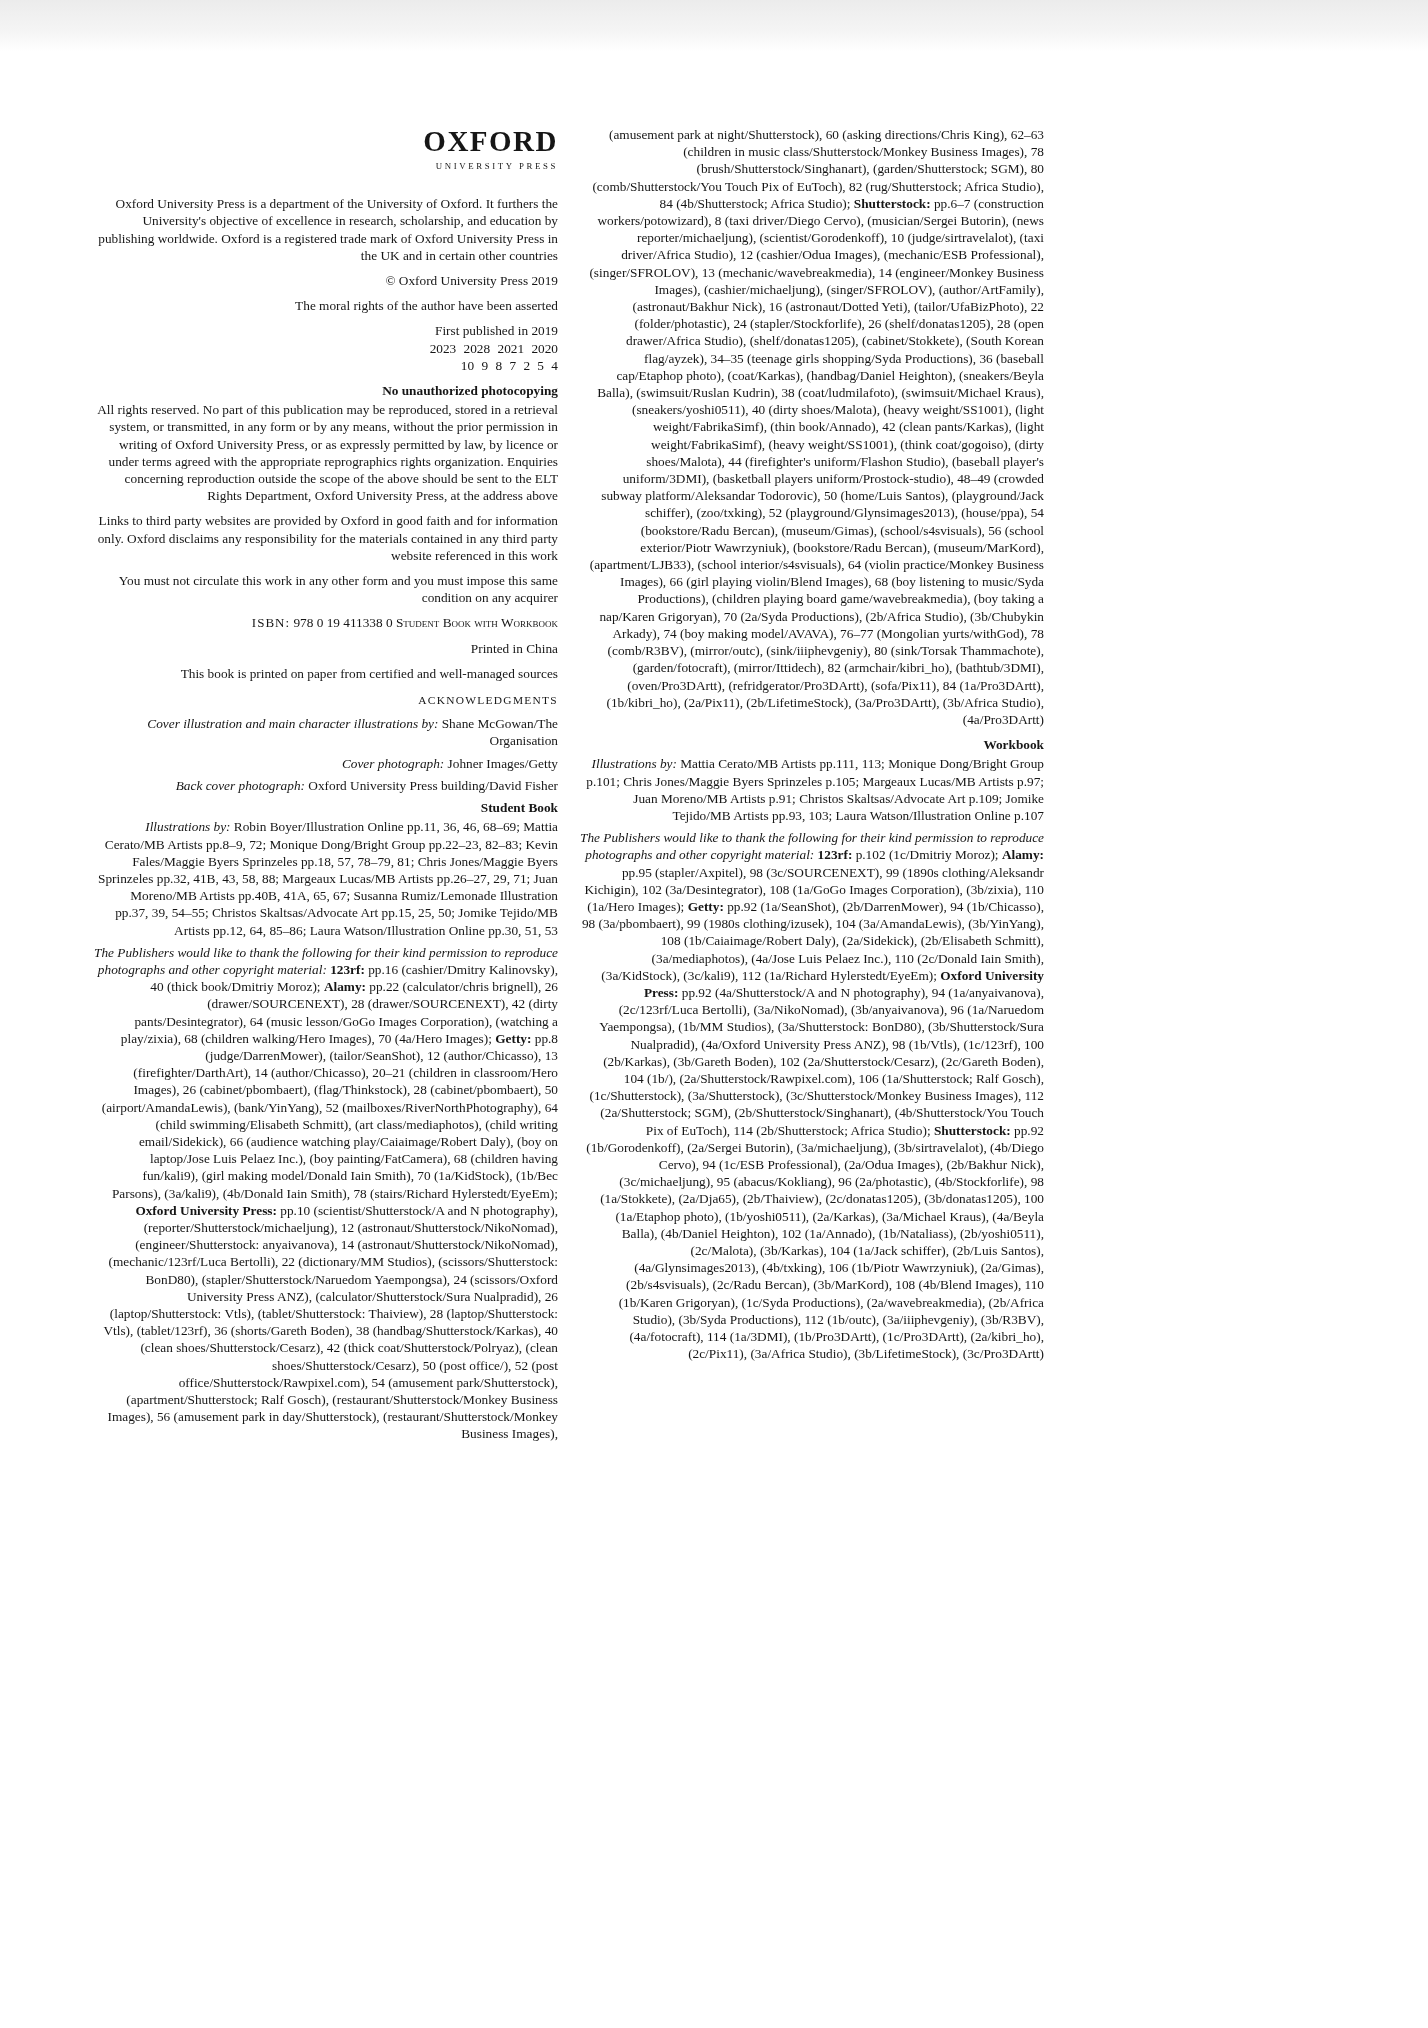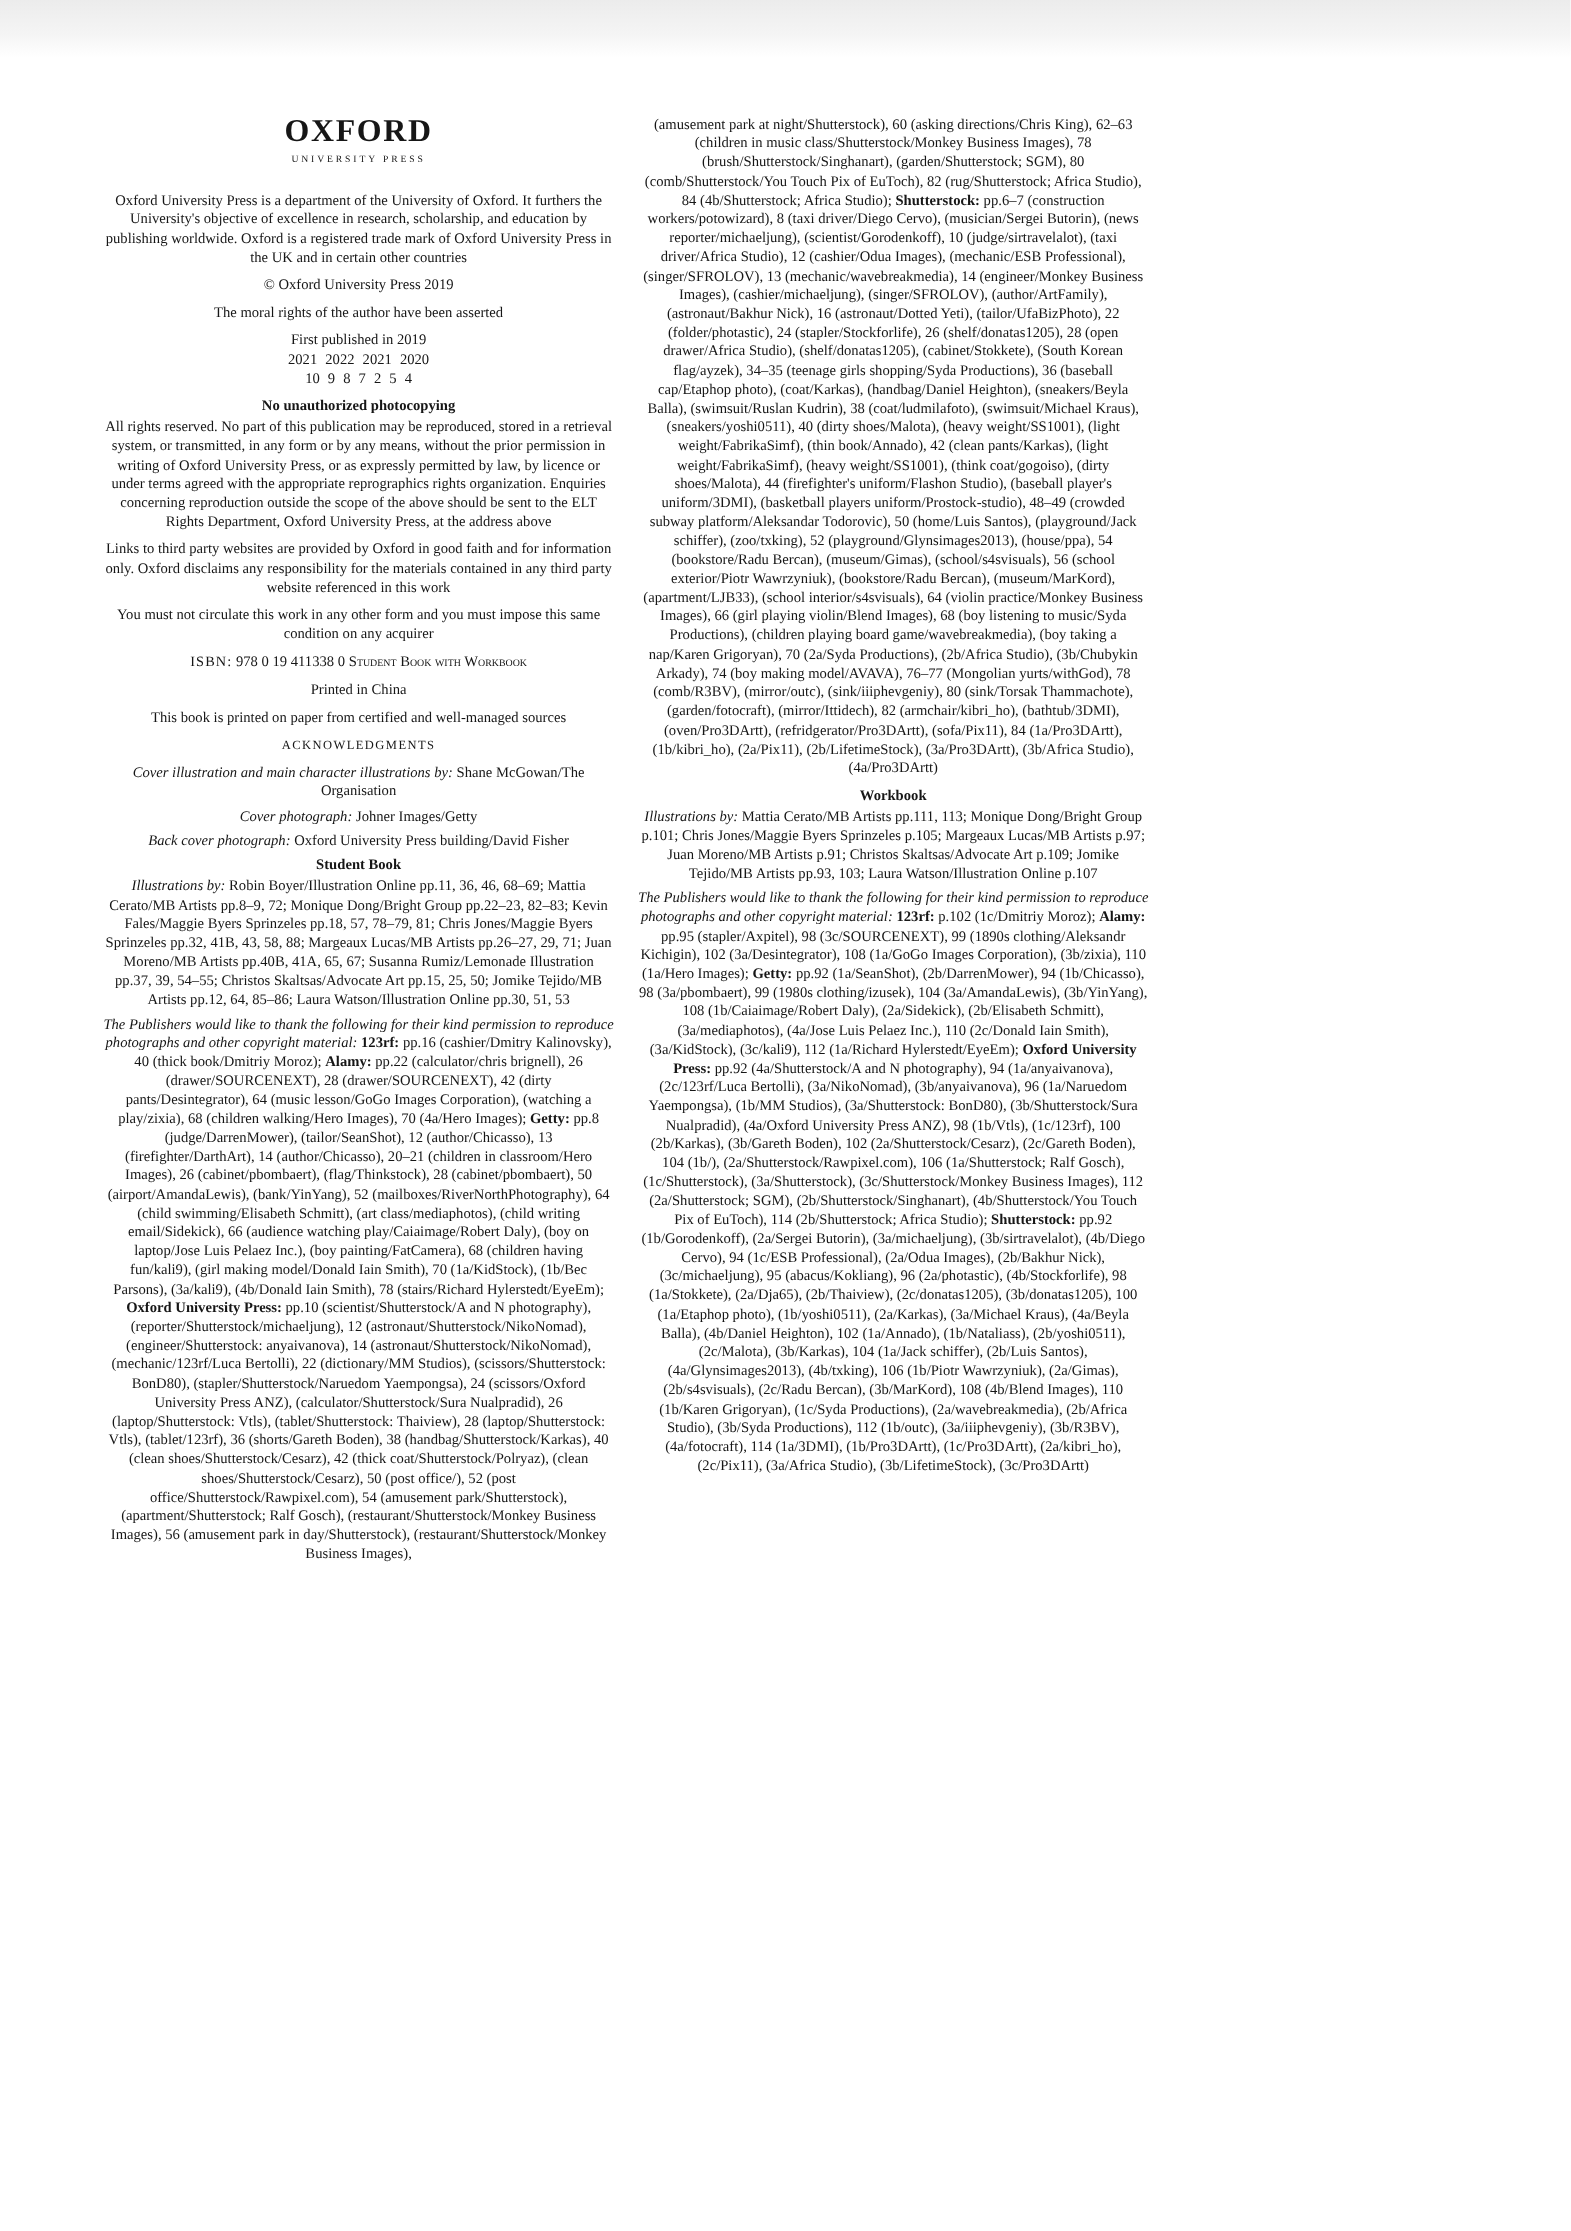--- a/index.html
+++ b/index.html
@@ -13,21 +13,21 @@
   }
   .scan-band {
     position:absolute; top:0; left:0; right:0; height:52px;
     background:linear-gradient(#dcdcdc 0%, #ececec 60%, #ffffff 100%);
     opacity:.55;
   }
   .content {
     position:absolute; left:94px; top:104px;
     display:flex; gap:22px;
   }
-  .col { width:464px; font-size:13.3px; line-height:17.2px; text-align:center; }
+  .col { width:464px; font-size:13.3px; line-height:17.2px; text-align:right;margin-top:22px; }
   .p  { margin:0 0 8px 0; }
   .p-sm { margin:0 0 5px 0; }
   .p-0 { margin:0; }
   .addr div { margin:0; }
   .head { font-weight:bold; margin:2px 0 2px 0; }
   .ack-head {
     font-size:11.4px; letter-spacing:1.3px; margin:10px 0 6px 0;
   }
   .i { font-style:italic; }
   .b { font-weight:bold; }
@@ -58,21 +58,21 @@
       </div>
 
 
       <p class="p">Oxford University Press is a department of the University of Oxford. It furthers the University's objective of excellence in research, scholarship, and education by publishing worldwide. Oxford is a registered trade mark of Oxford University Press in the UK and in certain other countries</p>
 
       <p class="p">© Oxford University Press 2019</p>
 
       <p class="p">The moral rights of the author have been asserted</p>
 
       <p class="p-0">First published in 2019</p>
-      <div class="p-0 nums">2021 2022 2021 2020</div>
+      <div class="p-0 nums">2023 2028 2021 2020</div>
       <div class="p nums">10 9 8 7 2 5 4</div>
 
       <p class="p-0 head">No unauthorized photocopying</p>
       <p class="p">All rights reserved. No part of this publication may be reproduced, stored in a retrieval system, or transmitted, in any form or by any means, without the prior permission in writing of Oxford University Press, or as expressly permitted by law, by licence or under terms agreed with the appropriate reprographics rights organization. Enquiries concerning reproduction outside the scope of the above should be sent to the ELT Rights Department, Oxford University Press, at the address above</p>
       <p class="p">Links to third party websites are provided by Oxford in good faith and for information only. Oxford disclaims any responsibility for the materials contained in any third party website referenced in this work</p>
       <p class="p">You must not circulate this work in any other form and you must impose this same condition on any acquirer</p>
 
       <p class="p"><span class="isbn-label">ISBN:</span><span> 978 0 19 411338 0 </span><span class="sc">Student Book with Workbook</span></p>
 
       <p class="p">Printed in China</p>

